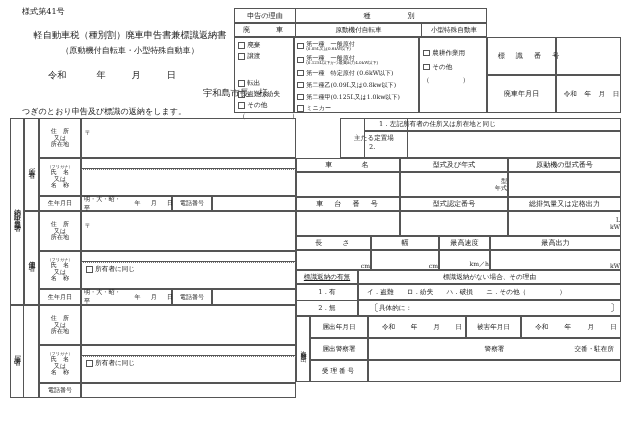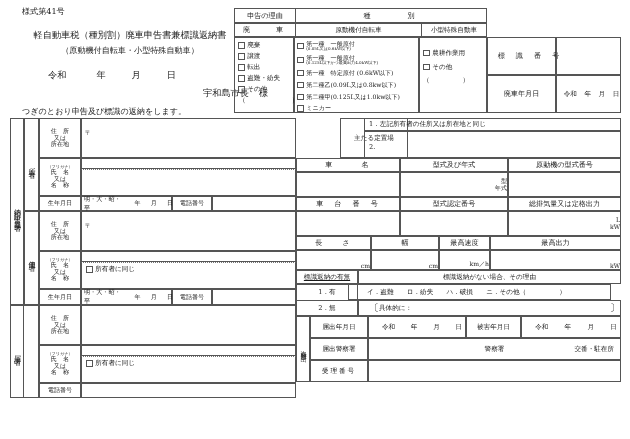--- a/index.html
+++ b/index.html
@@ -71,21 +71,21 @@
 
   <div class="bx" style="left:234px;top:37px;width:60px;height:76px;padding:2px 0 0 3px;">
     <div class="row f65" style="height:11px;">
         <span class="cb"></span>
         <span>廃棄</span>
       </div>
     <div class="row f65" style="height:11px;">
         <span class="cb"></span>
         <span>譲渡</span>
       </div>
-    <div class="row f65" style="height:11px;">
+    <div class="row f65" style="height:11px;margin-top:16px;">
         <span class="cb"></span>
         <span>転出</span>
       </div>
     <div class="row f65" style="height:11px;">
         <span class="cb"></span>
         <span>盗難・紛失</span>
       </div>
     <div class="row f65" style="height:11px;">
         <span class="cb"></span>
         <span>その他</span>
@@ -285,21 +285,21 @@
   </div>
 
   <div class="bx" style="left:39px;top:383px;width:42px;height:15px;">
     <div class="ctr f6" style="width:100%;height:100%;">電話番号</div>
   </div>
   <div class="bx" style="left:81px;top:383px;width:215px;height:15px;"></div>
 
   <div class="bx" style="left:296px;top:118px;width:68px;height:40px;margin-left:44px;">
     <div class="ctr f65" style="width:100%;height:100%;">主たる定置場</div>
   </div>
-  <div class="bx" style="left:364px;top:118px;width:257px;height:13px;padding-left:4px;">
+  <div class="bx" style="left:364px;top:118px;width:257px;height:13px;padding-left:14px;">
     <div class="lft f65" style="height:100%;">1．左記所有者の住所又は所在地と同じ</div>
   </div>
   <div class="bx" style="left:364px;top:131px;width:257px;height:27px;padding:2px 0 0 4px;">
     <span class="f65">2.</span>
   </div>
 
   <div class="bx" style="left:296px;top:158px;width:104px;height:14px;">
     <div class="ctr f7 sp2" style="width:100%;height:100%;">車　　　名</div>
   </div>
   <div class="bx" style="left:400px;top:158px;width:108px;height:14px;">
@@ -366,21 +366,21 @@
   <div class="bx" style="left:296px;top:270px;width:62px;height:14px;text-decoration:underline;">
     <div class="ctr f65" style="width:100%;height:100%;">標識返納の有無</div>
   </div>
   <div class="bx" style="left:358px;top:270px;width:263px;height:14px;">
     <div class="ctr f65" style="width:100%;height:100%;">標識返納がない場合、その理由</div>
   </div>
 
   <div class="bx" style="left:296px;top:284px;width:62px;height:17px;">
     <div class="ctr f65" style="width:100%;height:100%;">1．有</div>
   </div>
-  <div class="bx" style="left:348px;top:284px;width:263px;height:16px;padding-left:18px;">
+  <div class="bx" style="left:358px;top:284px;width:263px;height:16px;padding-left:8px;">
     <div class="lft f65" style="height:100%;">イ．盗難　　ロ．紛失　　ハ．破損　　ニ．その他（　　　　　）</div>
   </div>
 
   <div class="bx" style="left:296px;top:300px;width:62px;height:16px;">
     <div class="ctr f65" style="width:100%;height:100%;">2．無</div>
   </div>
   <div class="bx" style="left:358px;top:300px;width:263px;height:16px;padding-left:10px;">
     <div class="lft f65" style="height:100%;">
       <span style="font-size:10px;line-height:1;">〔</span>
       <span>具体的に：</span>

